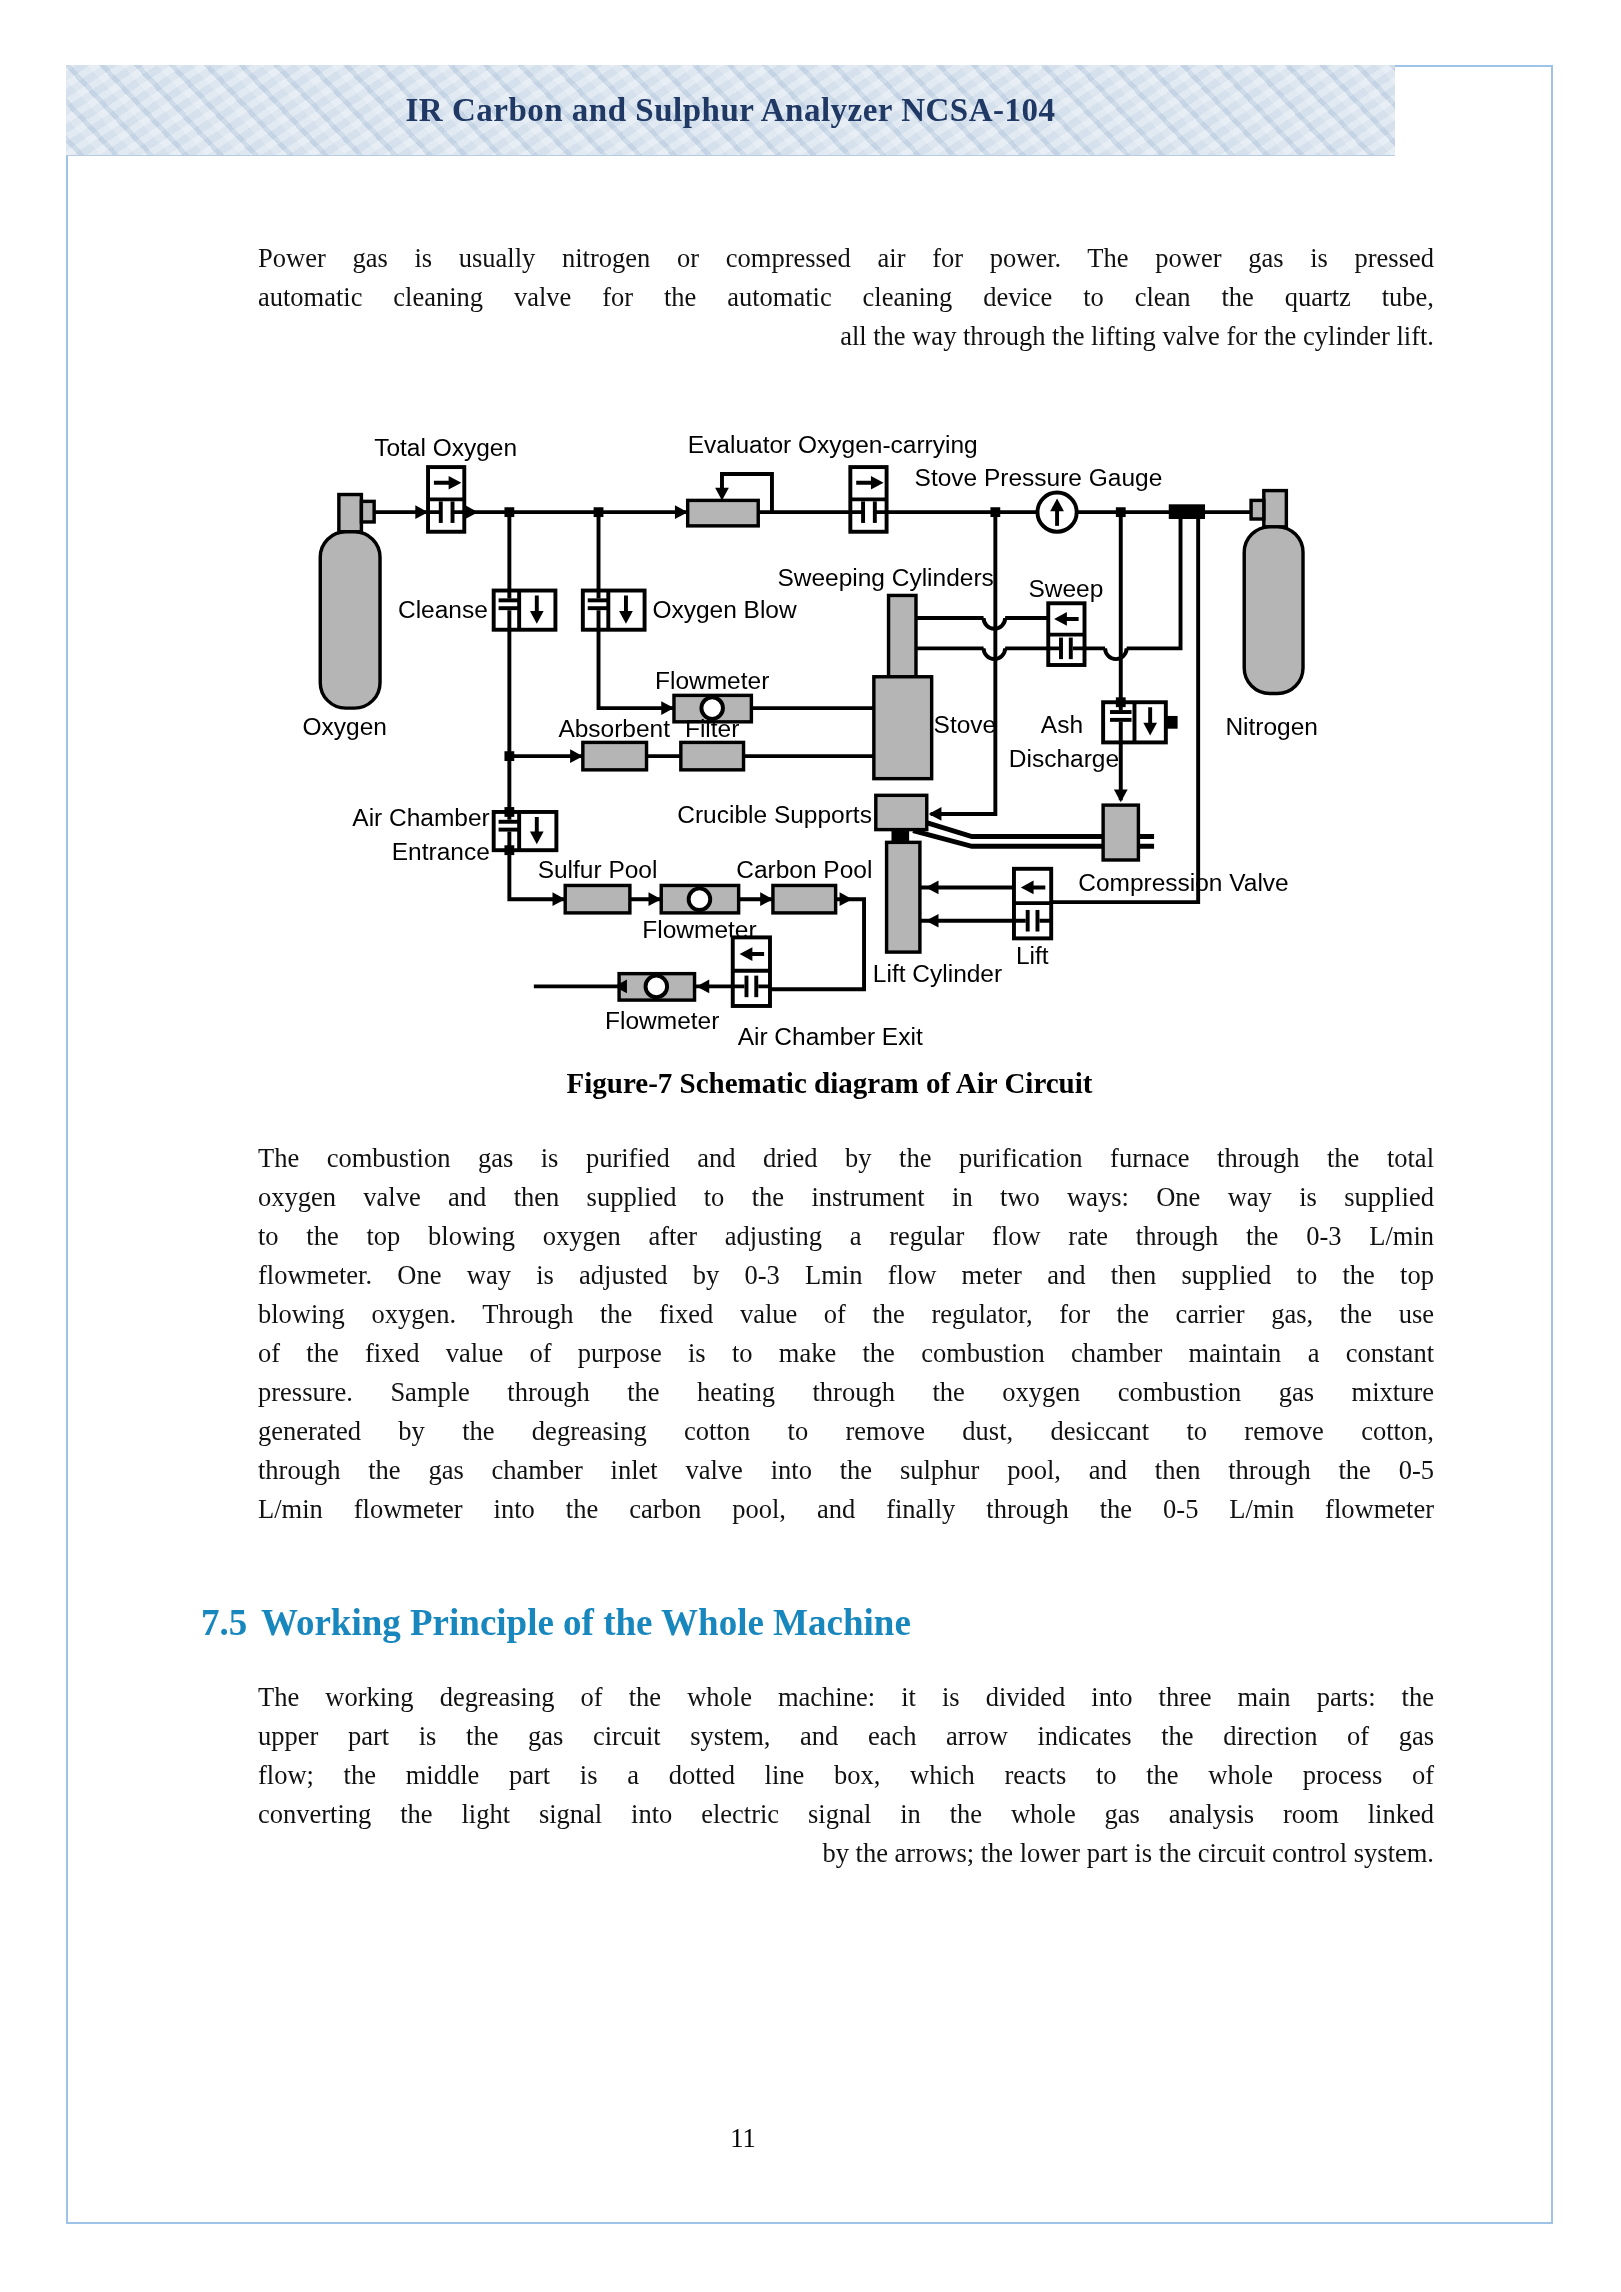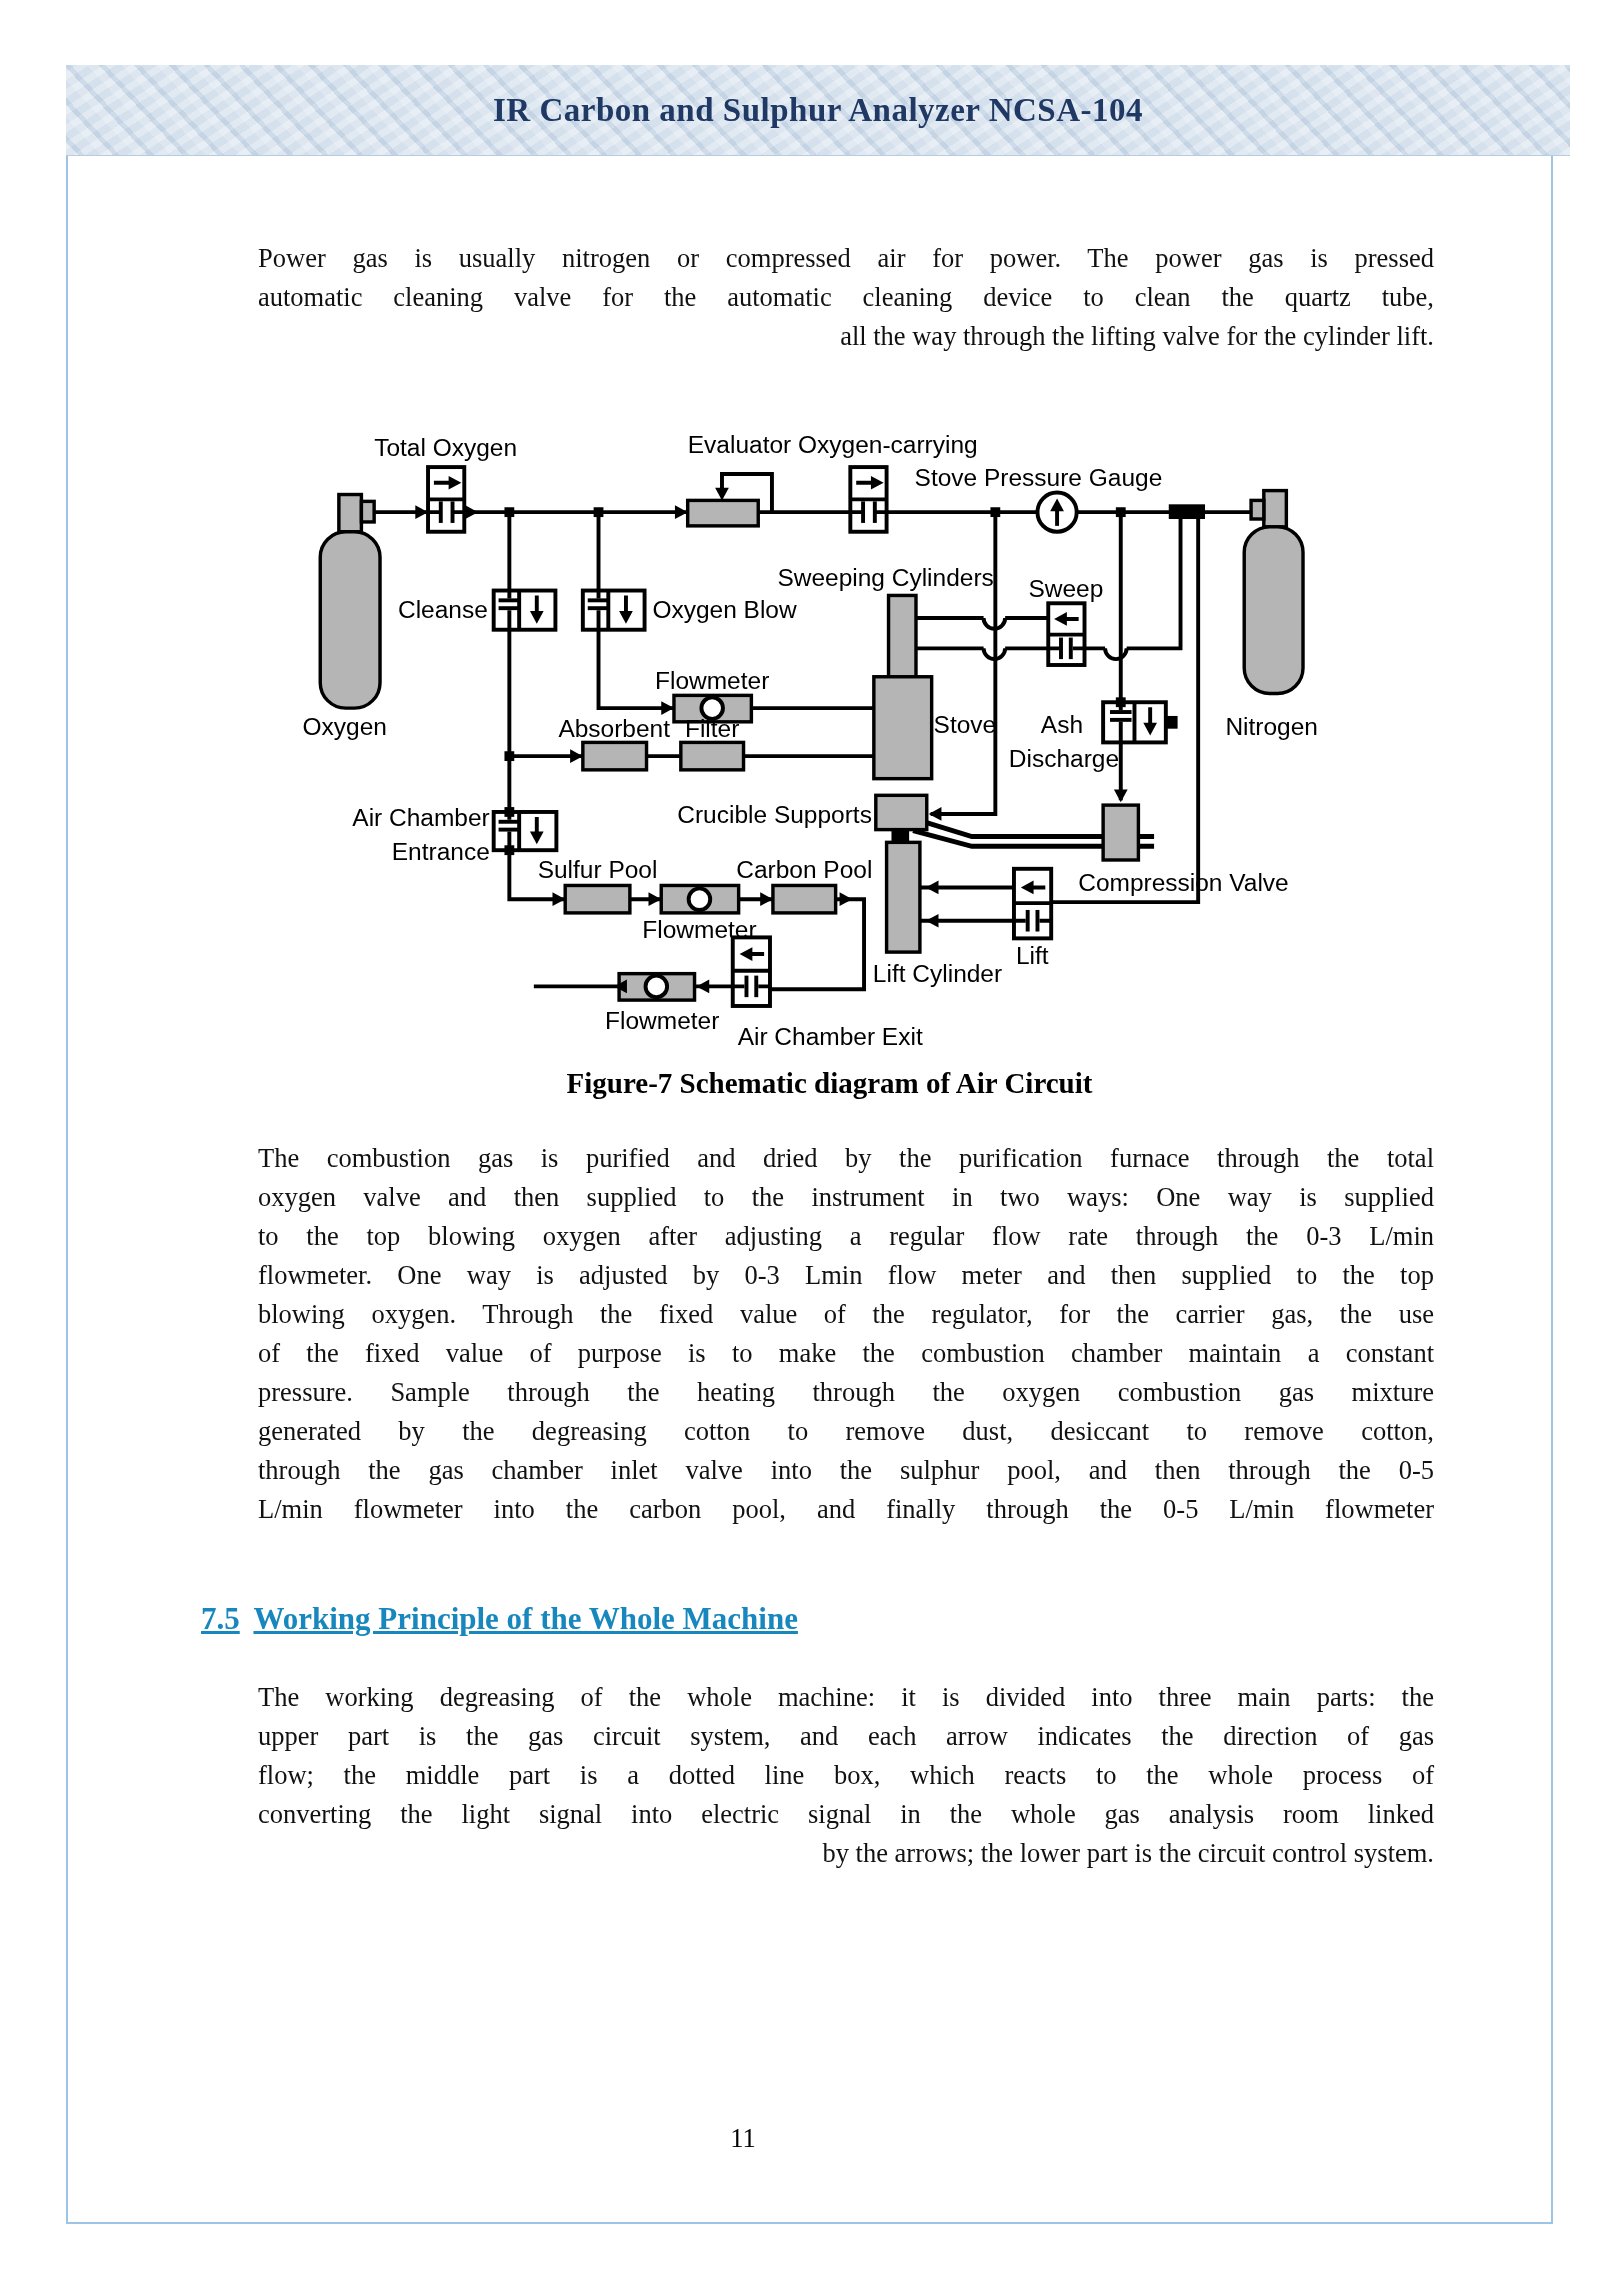--- a/index.html
+++ b/index.html
@@ -5,40 +5,40 @@
   html,body{margin:0;padding:0;}
   body{
     width:1621px;height:2293px;position:relative;background:#ffffff;
     font-family:"Liberation Serif", serif;color:#111;
   }
   .page-frame{
     position:absolute;left:66px;top:65px;width:1487px;height:2159px;
     border:2px solid #9dc3e6;background:#ffffff;box-sizing:border-box;
   }
   .header-band{
-    position:absolute;left:66px;top:65px;width:1504px;height:91px;
+    position:absolute;left:66px;top:65px;width:1329px;height:91px;
     background-color:#cfdce9;
     background-image:
       repeating-linear-gradient(47deg, rgba(255,255,255,.35) 0 8.8px, rgba(183,201,221,.35) 8.8px 13.7px, rgba(255,255,255,.18) 13.7px 25.5px),
       repeating-linear-gradient(-33deg, rgba(255,255,255,.25) 0 6.9px, rgba(198,213,230,.35) 6.9px 14.7px);
     border-bottom:1px solid #b9cbdf;
     display:flex;align-items:center;justify-content:center;box-sizing:border-box;
   }
   .doc-title{
     font-weight:bold;font-size:33px;color:#1f3864;letter-spacing:0.5px;
   }
   .para{position:absolute;left:258px;width:1176px;font-size:26.5px;line-height:39px;}
   .para .jline{text-align:justify;text-align-last:justify;white-space:normal;}
   .para .lline{text-align:right;}
   .fig-caption{
     position:absolute;left:258px;width:1143px;top:1067px;text-align:center;
     font-weight:bold;font-size:29px;color:#000;
   }
   .section-heading{
-    position:absolute;left:201px;top:1601px;font-weight:bold;font-size:31px;color:#1887be;text-decoration:underline;
+    position:absolute;left:201px;top:1601px;font-weight:bold;font-size:37px;color:#1887be;
   }
   .section-heading .num{margin-right:13.7px;}
   .page-number{
     position:absolute;left:0;top:2123px;width:1486px;text-align:center;font-size:26.5px;color:#000;
   }
   .diagram{position:absolute;left:284px;top:417px;}
   
   .pipe{stroke:#000;stroke-width:4;fill:none;}
   .pipe5{stroke:#000;stroke-width:5;fill:none;}
   .box{fill:#ffffff;stroke:#000;stroke-width:4;}

